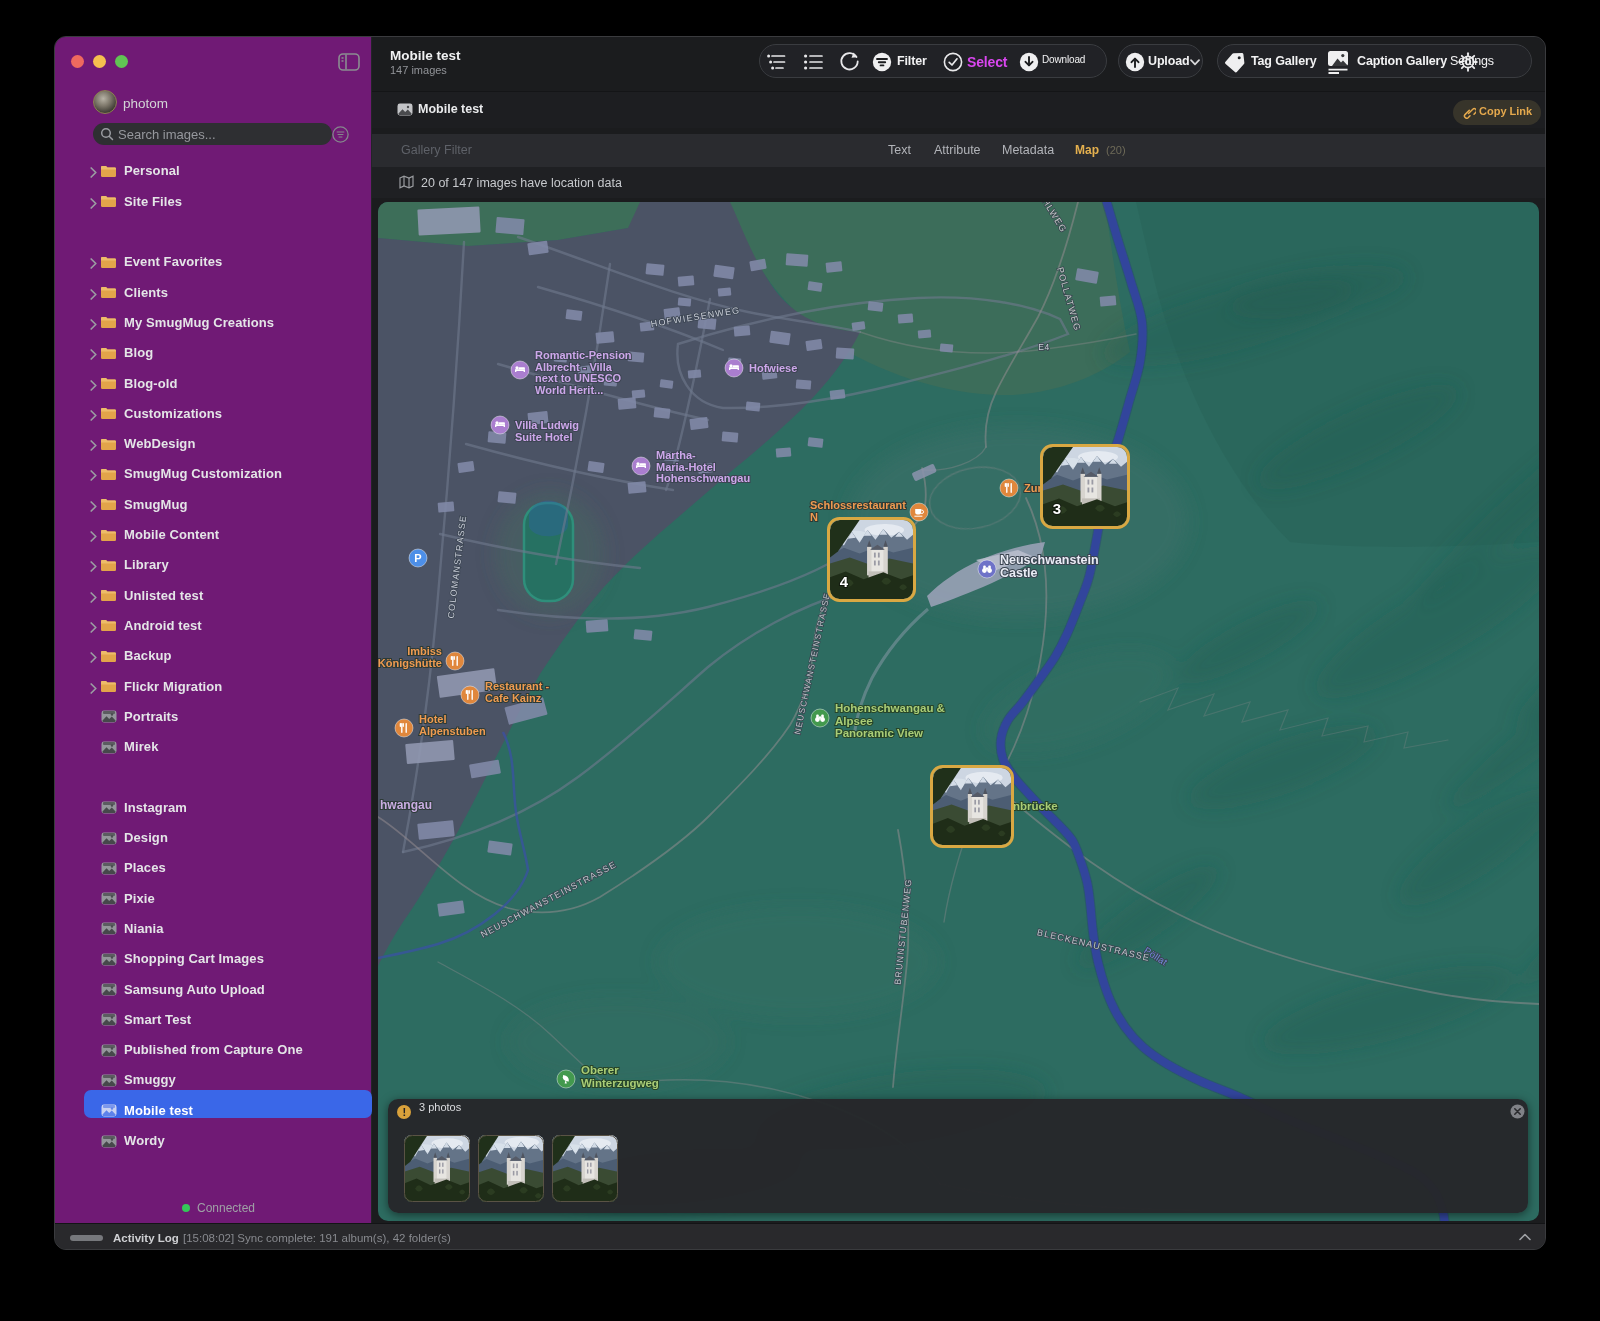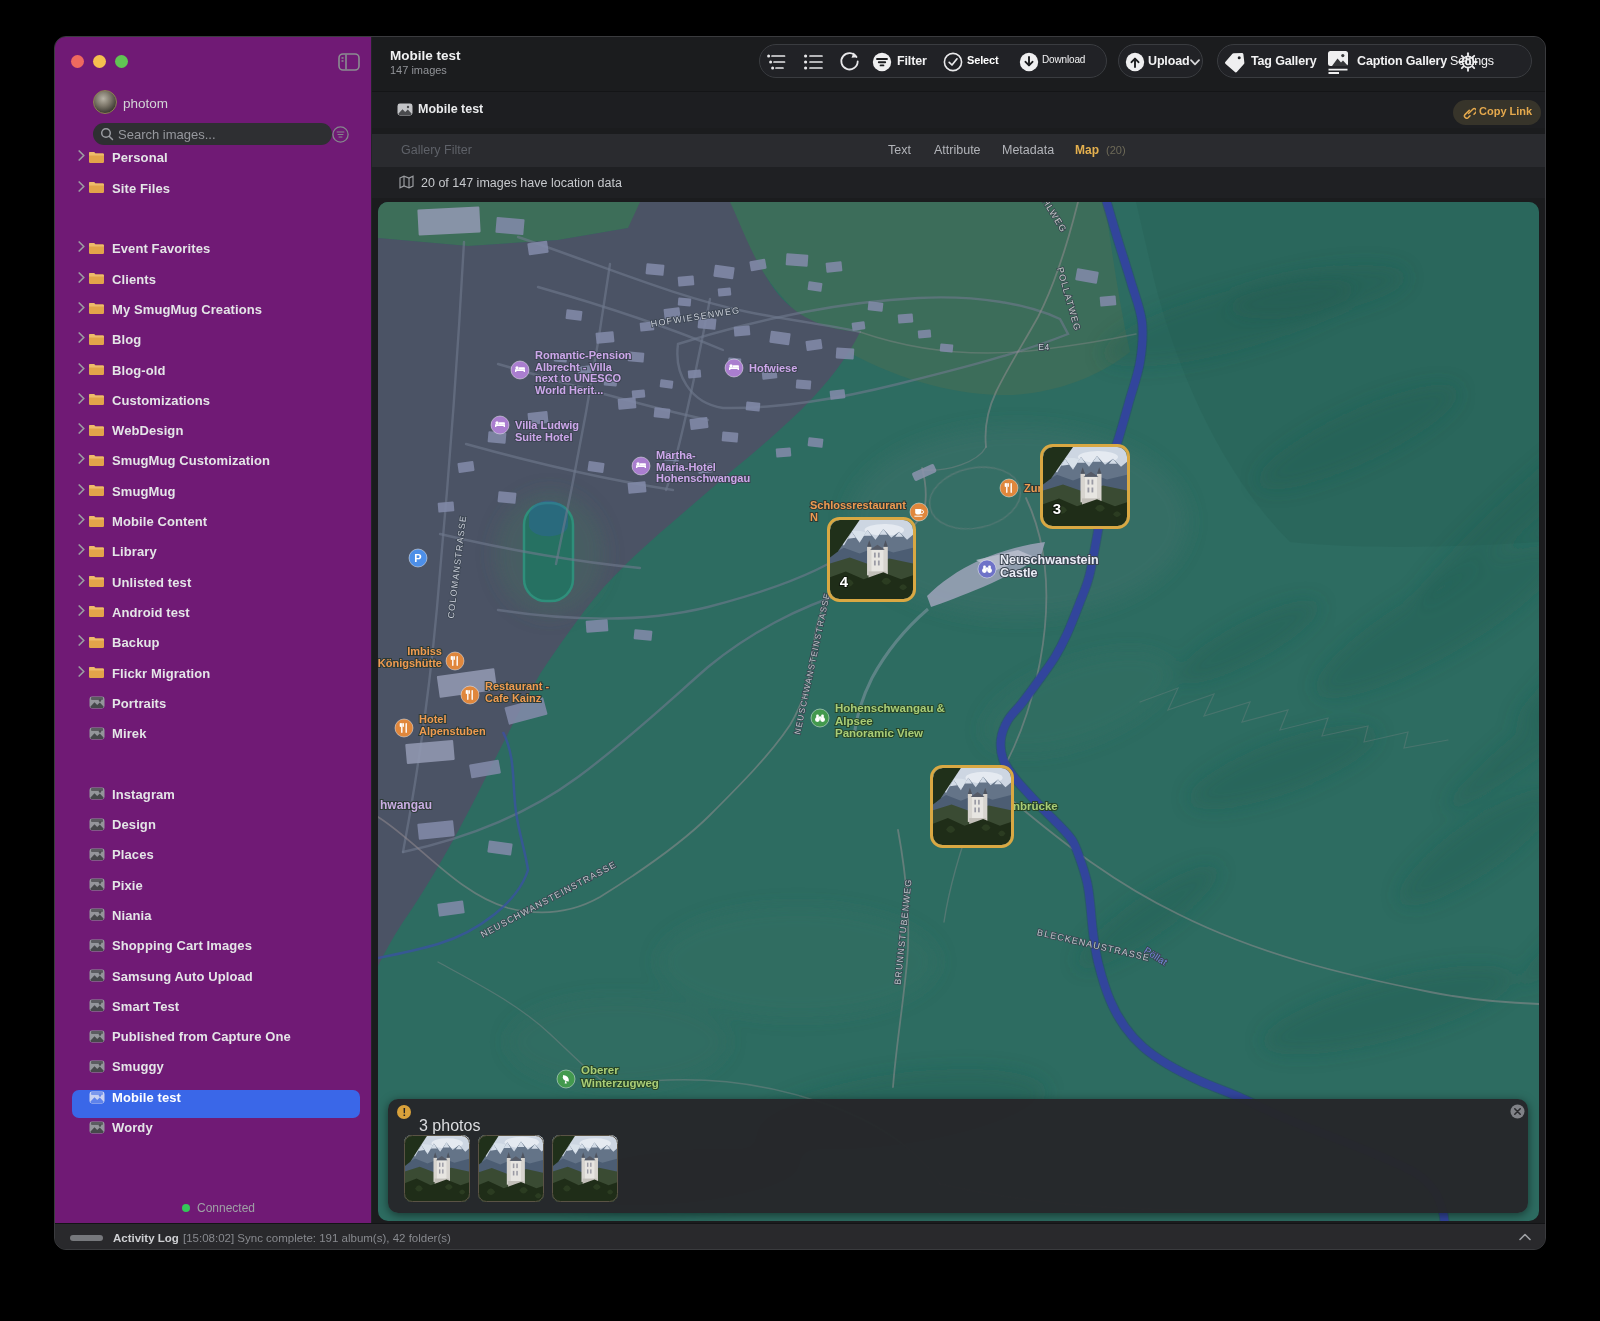--- a/index.html
+++ b/index.html
@@ -1,20 +1,20 @@
 <!DOCTYPE html>
 <html><head><meta charset="utf-8"><style>
 *{margin:0;padding:0;box-sizing:border-box}
 html,body{width:1600px;height:1321px;background:#000;overflow:hidden;font-family:"Liberation Sans",sans-serif}
 .abs{position:absolute}
 #win{position:absolute;left:54px;top:36px;width:1492px;height:1214px;background:#232428;border-radius:12px;border:1px solid #3a3b3e;overflow:hidden}
 #sidebar{position:absolute;left:0;top:0;width:316px;height:1186px;background:#701a75}
 #main{position:absolute;left:317px;top:0;width:1175px;height:1186px;background:#1b1c1e}
 .tl{position:absolute;top:18px;width:13px;height:13px;border-radius:50%}
-.row{position:absolute;left:0;width:316px;height:28px;display:flex;align-items:flex-start}
+.row{position:absolute;left:12px;width:316px;height:28px;display:flex;align-items:flex-end}
 .row .chev{width:10px;margin-left:21px;display:flex;align-items:center;justify-content:center}
 .row .icon{width:17px;height:14px;margin-left:2px;display:flex;align-items:center;justify-content:center}
 .row.album .icon{margin-left:33px}
 .row .lbl{margin-left:7px;color:#e4e5e7;font-size:13px;font-weight:700;letter-spacing:.1px}
 .sel{position:absolute;left:17px;top:0px;width:288px;height:28px;background:#3a67e8;border-radius:7px}
 svg text{font-family:"Liberation Sans",sans-serif}
 </style></head><body>
 <div id="win">
 
 <div id="sidebar">
@@ -480,21 +480,21 @@
           <line x1="5" y1="7" x2="15" y2="7"></line>
           <line x1="6.8" y1="10.2" x2="13.2" y2="10.2"></line>
           <line x1="8.6" y1="13.4" x2="11.4" y2="13.4"></line>
         </g>
       </svg>
 <div class="abs" style="left:525px;top:17px;color:#f2f2f3;font-size:12.5px;font-weight:700;letter-spacing:-0.15px">Filter</div>
 <svg class="abs" style="left:571px;top:15px" width="20" height="20" viewBox="0 0 20 20">
         <circle cx="10" cy="10" r="8.6" fill="none" stroke="#e8e8ea" stroke-width="1.6"></circle>
         <path d="M6.2 10.3 L9 13 L14 6.8" fill="none" stroke="#e8e8ea" stroke-width="1.7" stroke-linecap="round" stroke-linejoin="round"></path>
       </svg>
-<div class="abs" style="left:595px;top:17px;color:#ffffff;font-size:11px;font-weight:700;letter-spacing:-0.15px">Select</div>
+<div class="abs" style="left:595px;top:17px;color:#d946ef;font-size:14px;font-weight:700;letter-spacing:-0.15px">Select</div>
 <svg class="abs" style="left:647px;top:15px" width="20" height="20" viewBox="0 0 20 20">
         <circle cx="10" cy="10" r="9.2" fill="#efeff0"></circle>
         <g stroke="#1b1c1e" stroke-width="1.9" stroke-linecap="round">
           <line x1="10" y1="5" x2="10" y2="13"></line>
           <path d="M6.5 9.8 L10 13.4 L13.5 9.8" fill="none" stroke-linejoin="round"></path>
         </g>
       </svg>
 <div class="abs" style="left:670px;top:17px;color:#f2f2f3;font-size:10px;font-weight:400;letter-spacing:-0.15px">Download</div>
 <svg class="abs" style="left:753px;top:15px" width="20" height="20" viewBox="0 0 20 20">
         <circle cx="10" cy="10" r="9.2" fill="#efeff0"></circle>
@@ -892,21 +892,21 @@
           </clipPath>
           <g clip-path="url(#tc2)">
             <use href="#scene" transform="scale(0.929 0.963)"></use>
           </g>
           <rect x="-1.5" y="-1.5" width="81" height="80" rx="11" fill="none" stroke="#d9a843" stroke-width="3"></rect>
         </g>
 </svg>
 <div class="abs" style="left:10px;top:897px;width:1140px;height:114px;background:rgba(38,39,42,.97);border-radius:10px;box-shadow:0 2px 10px rgba(0,0,0,.5)">
 <div class="abs" style="left:9px;top:6px;width:14px;height:14px;border-radius:50%;background:#d9a13b"></div>
 <div class="abs" style="left:14.5px;top:7px;color:#222;font-size:11px;font-weight:bold">!</div>
-<div class="abs" style="left:31px;top:18px;color:#dcdde0;font-size:16px">3 photos</div>
+<div class="abs" style="left:31px;top:2px;color:#dcdde0;font-size:11px">3 photos</div>
 <svg class="abs" style="left:1122px;top:5px" width="15" height="15" viewBox="0 0 15 15">
           <circle cx="7.5" cy="7.5" r="7" fill="#808287"></circle>
           <path d="M4.8 4.8 L10.2 10.2 M10.2 4.8 L4.8 10.2" stroke="#2a2b2e" stroke-width="1.6" stroke-linecap="round"></path>
         </svg>
 <svg class="abs" style="left:16px;top:36px" width="66" height="67" viewBox="0 0 66 67">
           <clipPath id="bt1">
             <rect width="66" height="67" rx="8"></rect>
           </clipPath>
           <g clip-path="url(#bt1)">
             <use href="#scene" transform="scale(0.786 0.838)"></use>

